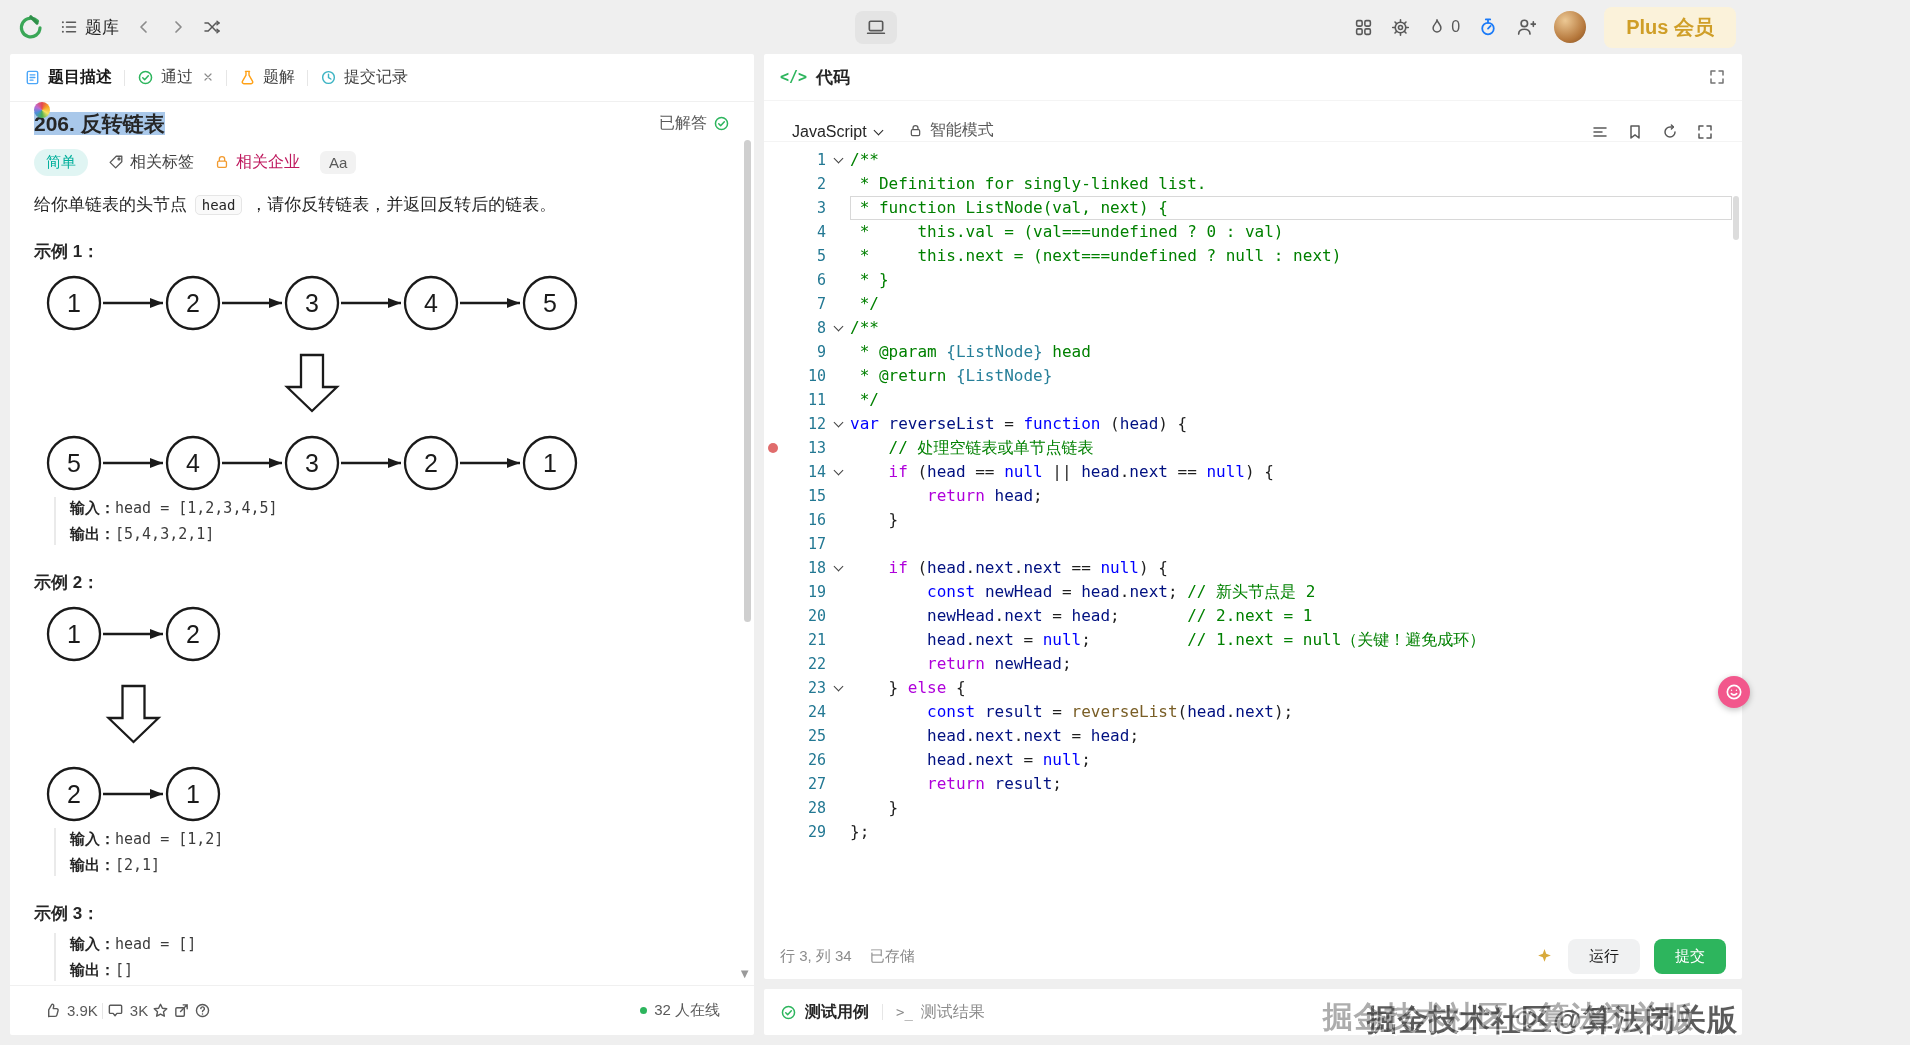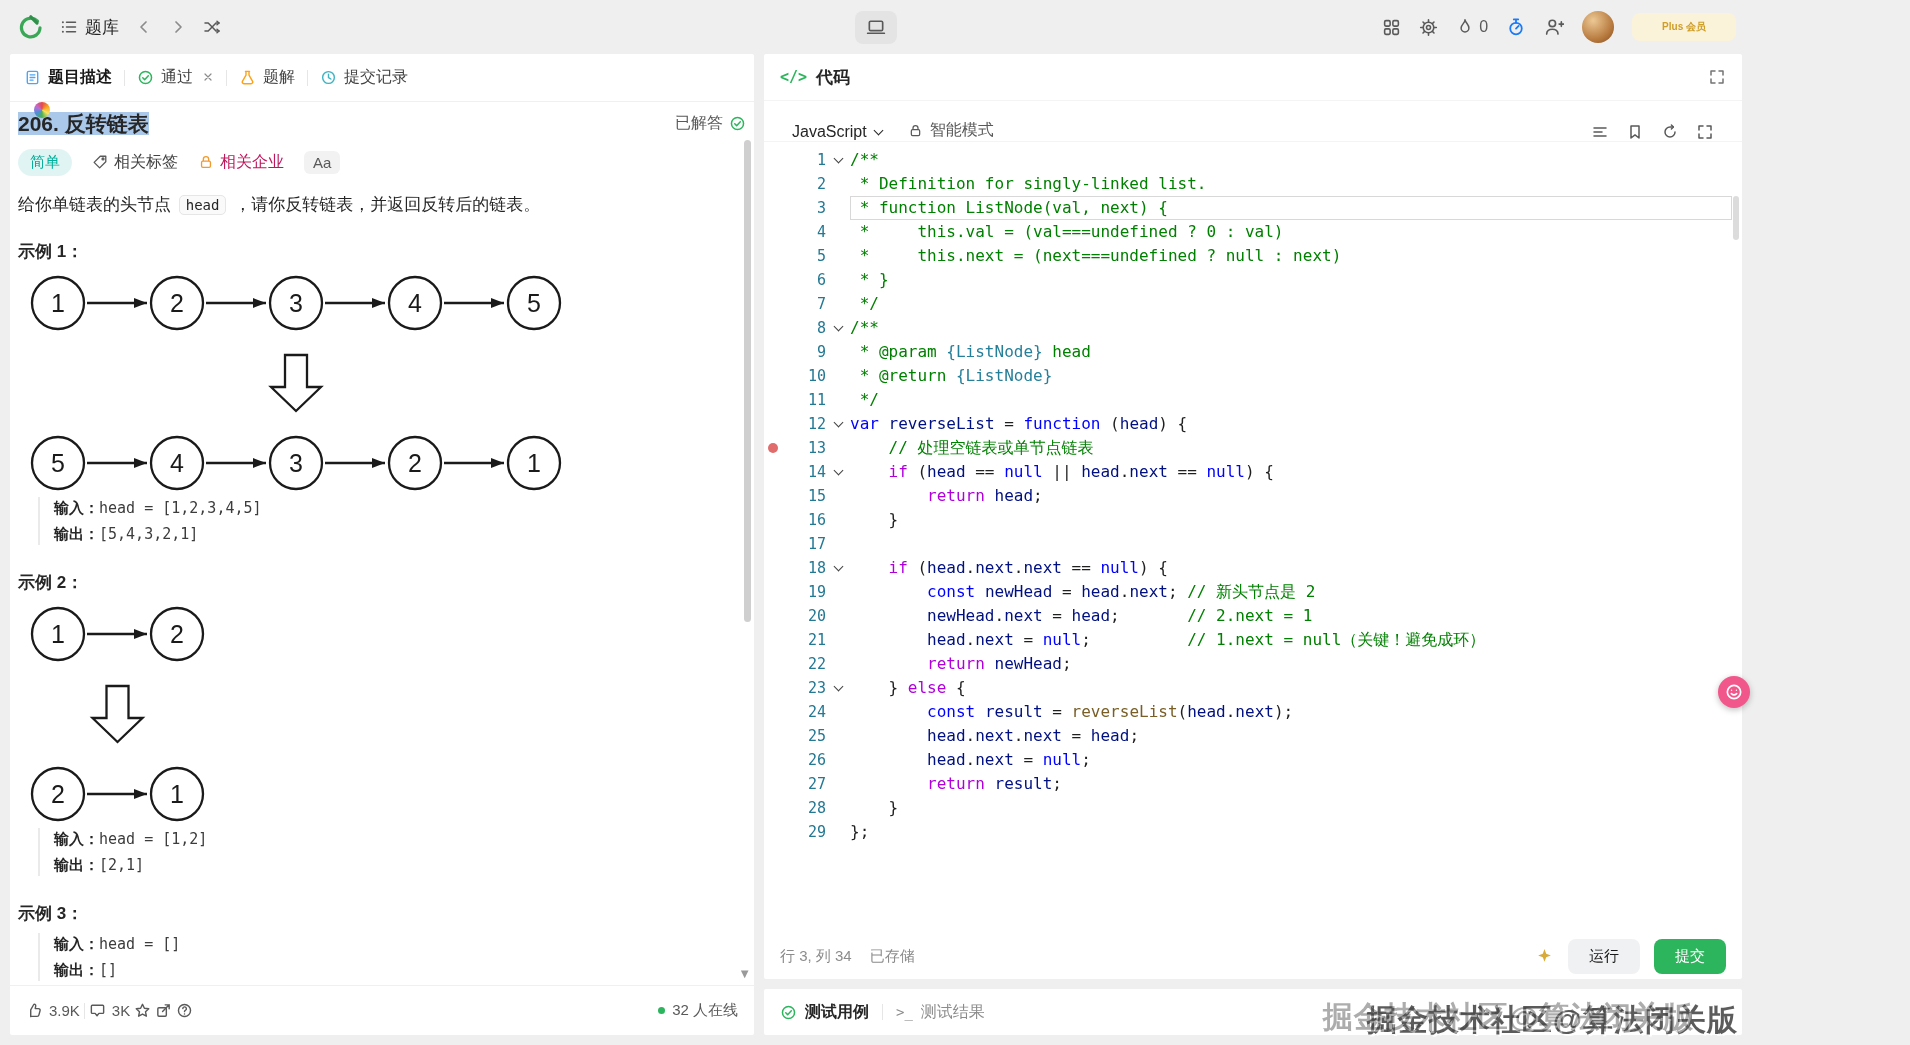--- a/index.html
+++ b/index.html
@@ -10,53 +10,53 @@
 .topbar{height:54px;display:flex;align-items:center;padding:0 16px;position:relative;flex:none}
 .tb-left{display:flex;align-items:center;gap:16px}
 .tb-item{display:flex;align-items:center;gap:7px;font-size:17px;font-weight:500;color:#262626;cursor:pointer}
 .ic{display:inline-flex;align-items:center;justify-content:center;color:#595959}
 .ic.light{color:#8c8c8c}
 .tb-center{position:absolute;left:50%;transform:translateX(-50%)}
 .tb-btn{width:42px;height:33px;border-radius:8px;background:#e4e4e4;display:flex;align-items:center;justify-content:center;color:#595959;cursor:pointer}
 .tb-right{margin-left:auto;display:flex;align-items:center;gap:18px}
 .streak{display:flex;align-items:center;gap:5px;color:#595959;font-size:16px}
 .avatar{width:32px;height:32px;border-radius:50%;background:radial-gradient(circle at 35% 30%,#ecc folder,#b5773b);background:radial-gradient(circle at 35% 30%,#ecc894,#b5773b 65%,#7d4b20);cursor:pointer}
-.plus-pill{background:#fbf2da;color:#cf9e27;font-weight:700;font-size:10px;padding:7px 30px;border-radius:8px;cursor:pointer;white-space:nowrap}
+.plus-pill{background:#fbf2da;color:#cf9e27;font-weight:700;font-size:20px;padding:7px 22px;border-radius:8px;cursor:pointer;white-space:nowrap}
 
 .main{flex:1;display:flex;gap:10px;padding:0 10px 10px;min-height:0}
 .panel{background:#fff;border-radius:2px}
 
 .left-panel{width:744px;display:flex;flex-direction:column;overflow:hidden;flex:none}
 .lp-tabs{height:48px;display:flex;align-items:center;padding:0 14px;gap:12px;border-bottom:1px solid #f0f0f0;flex:none}
 .lp-tab{display:flex;align-items:center;gap:7px;font-size:16px;color:#434343;cursor:pointer;white-space:nowrap}
 .lp-tab.active{font-weight:700;color:#1a1a1a}
 .vdiv{width:1px;height:16px;background:#e6e6e6}
 .close-x{color:#8c8c8c;margin-left:2px}
-.lp-content{flex:1;position:relative;padding:8px 8px 0;overflow:hidden}
+.lp-content{flex:1;position:relative;padding:8px 24px 0;overflow:hidden}
 .deco-emoji{position:absolute;top:0;left:24px;width:16px;height:16px;border-radius:50%;background:conic-gradient(#e5484d,#f5a623,#f7e463,#4caf50,#4a90d9,#c06bd4,#e5484d);z-index:2}
 .title-row{display:flex;align-items:flex-start;justify-content:space-between;margin-bottom:10px}
 .problem-title{font-size:21px;font-weight:700;line-height:28px}
 .sel{background:#a9c8ea}
 .solved{display:flex;align-items:center;gap:6px;color:#595959;font-size:16px;margin-top:3px;white-space:nowrap}
 .badge-row{display:flex;align-items:center;gap:20px;margin-bottom:16px;height:28px}
 .pill-easy{background:rgba(0,175,155,.12);color:#00af9b;font-size:15px;padding:4px 12px;border-radius:999px}
 .badge{display:flex;align-items:center;gap:6px;font-size:16px;color:#434343;cursor:pointer}
 .badge.orange{color:#be185d}
 .aa-pill{background:#f2f2f2;border-radius:6px;padding:3px 9px;font-size:15px;color:#595959;cursor:pointer}
 .desc{font-size:17px;line-height:1.55;margin-bottom:22px;color:#262626}
 code.chip{font-family:"DejaVu Sans Mono","Liberation Mono",monospace;font-size:14px;background:#fafafa;border:1px solid #e6e6e6;border-radius:5px;padding:1px 6px;margin:0 3px}
 .ex-label{font-size:17px;font-weight:700;margin-bottom:8px}
 .diagram{display:block;margin:0 0 4px 4px}
 .io{border-left:2px solid #eaeaea;padding-left:14px;margin:0 0 26px 20px;font-size:15px}
 .io div{margin:4px 0;line-height:22px}
 .io b{font-weight:700;color:#262626}
 .io .mono{font-family:"DejaVu Sans Mono","Liberation Mono",monospace;color:#3c3c3c}
 .scroll-thumb{position:absolute;right:3px;top:38px;width:7px;height:482px;border-radius:4px;background:#cfcfcf;cursor:pointer}
 .scroll-arrow{position:absolute;right:3px;bottom:4px;color:#9a9a9a;font-size:13px;cursor:pointer}
-.lp-footer{height:50px;border-top:1px solid #f0f0f0;display:flex;align-items:center;padding:0 16px;gap:4px;color:#595959;flex:none}
+.lp-footer{height:50px;border-top:1px solid #f0f0f0;display:flex;align-items:center;padding:0 34px;gap:4px;color:#595959;flex:none}
 .lf-item{display:flex;align-items:center;gap:6px;font-size:15px;cursor:pointer}
 .online{margin-left:auto;display:flex;align-items:center;gap:7px;font-size:15px;color:#595959}
 .dot{width:7px;height:7px;border-radius:50%;background:#2db55d}
 
 .right-col{flex:1;display:flex;flex-direction:column;gap:10px;min-width:0}
 .code-panel{flex:1;display:flex;flex-direction:column;overflow:hidden;min-height:0}
 .cp-header{height:46px;display:flex;align-items:center;padding:0 16px;gap:9px;flex:none}
 .code-glyph{color:#2db55d;font-family:"DejaVu Sans Mono","Liberation Mono",monospace;font-weight:700;font-size:15px}
 .cp-title{font-size:17px;font-weight:600}
 .hdr-right{margin-left:auto;display:flex;color:#737373}

